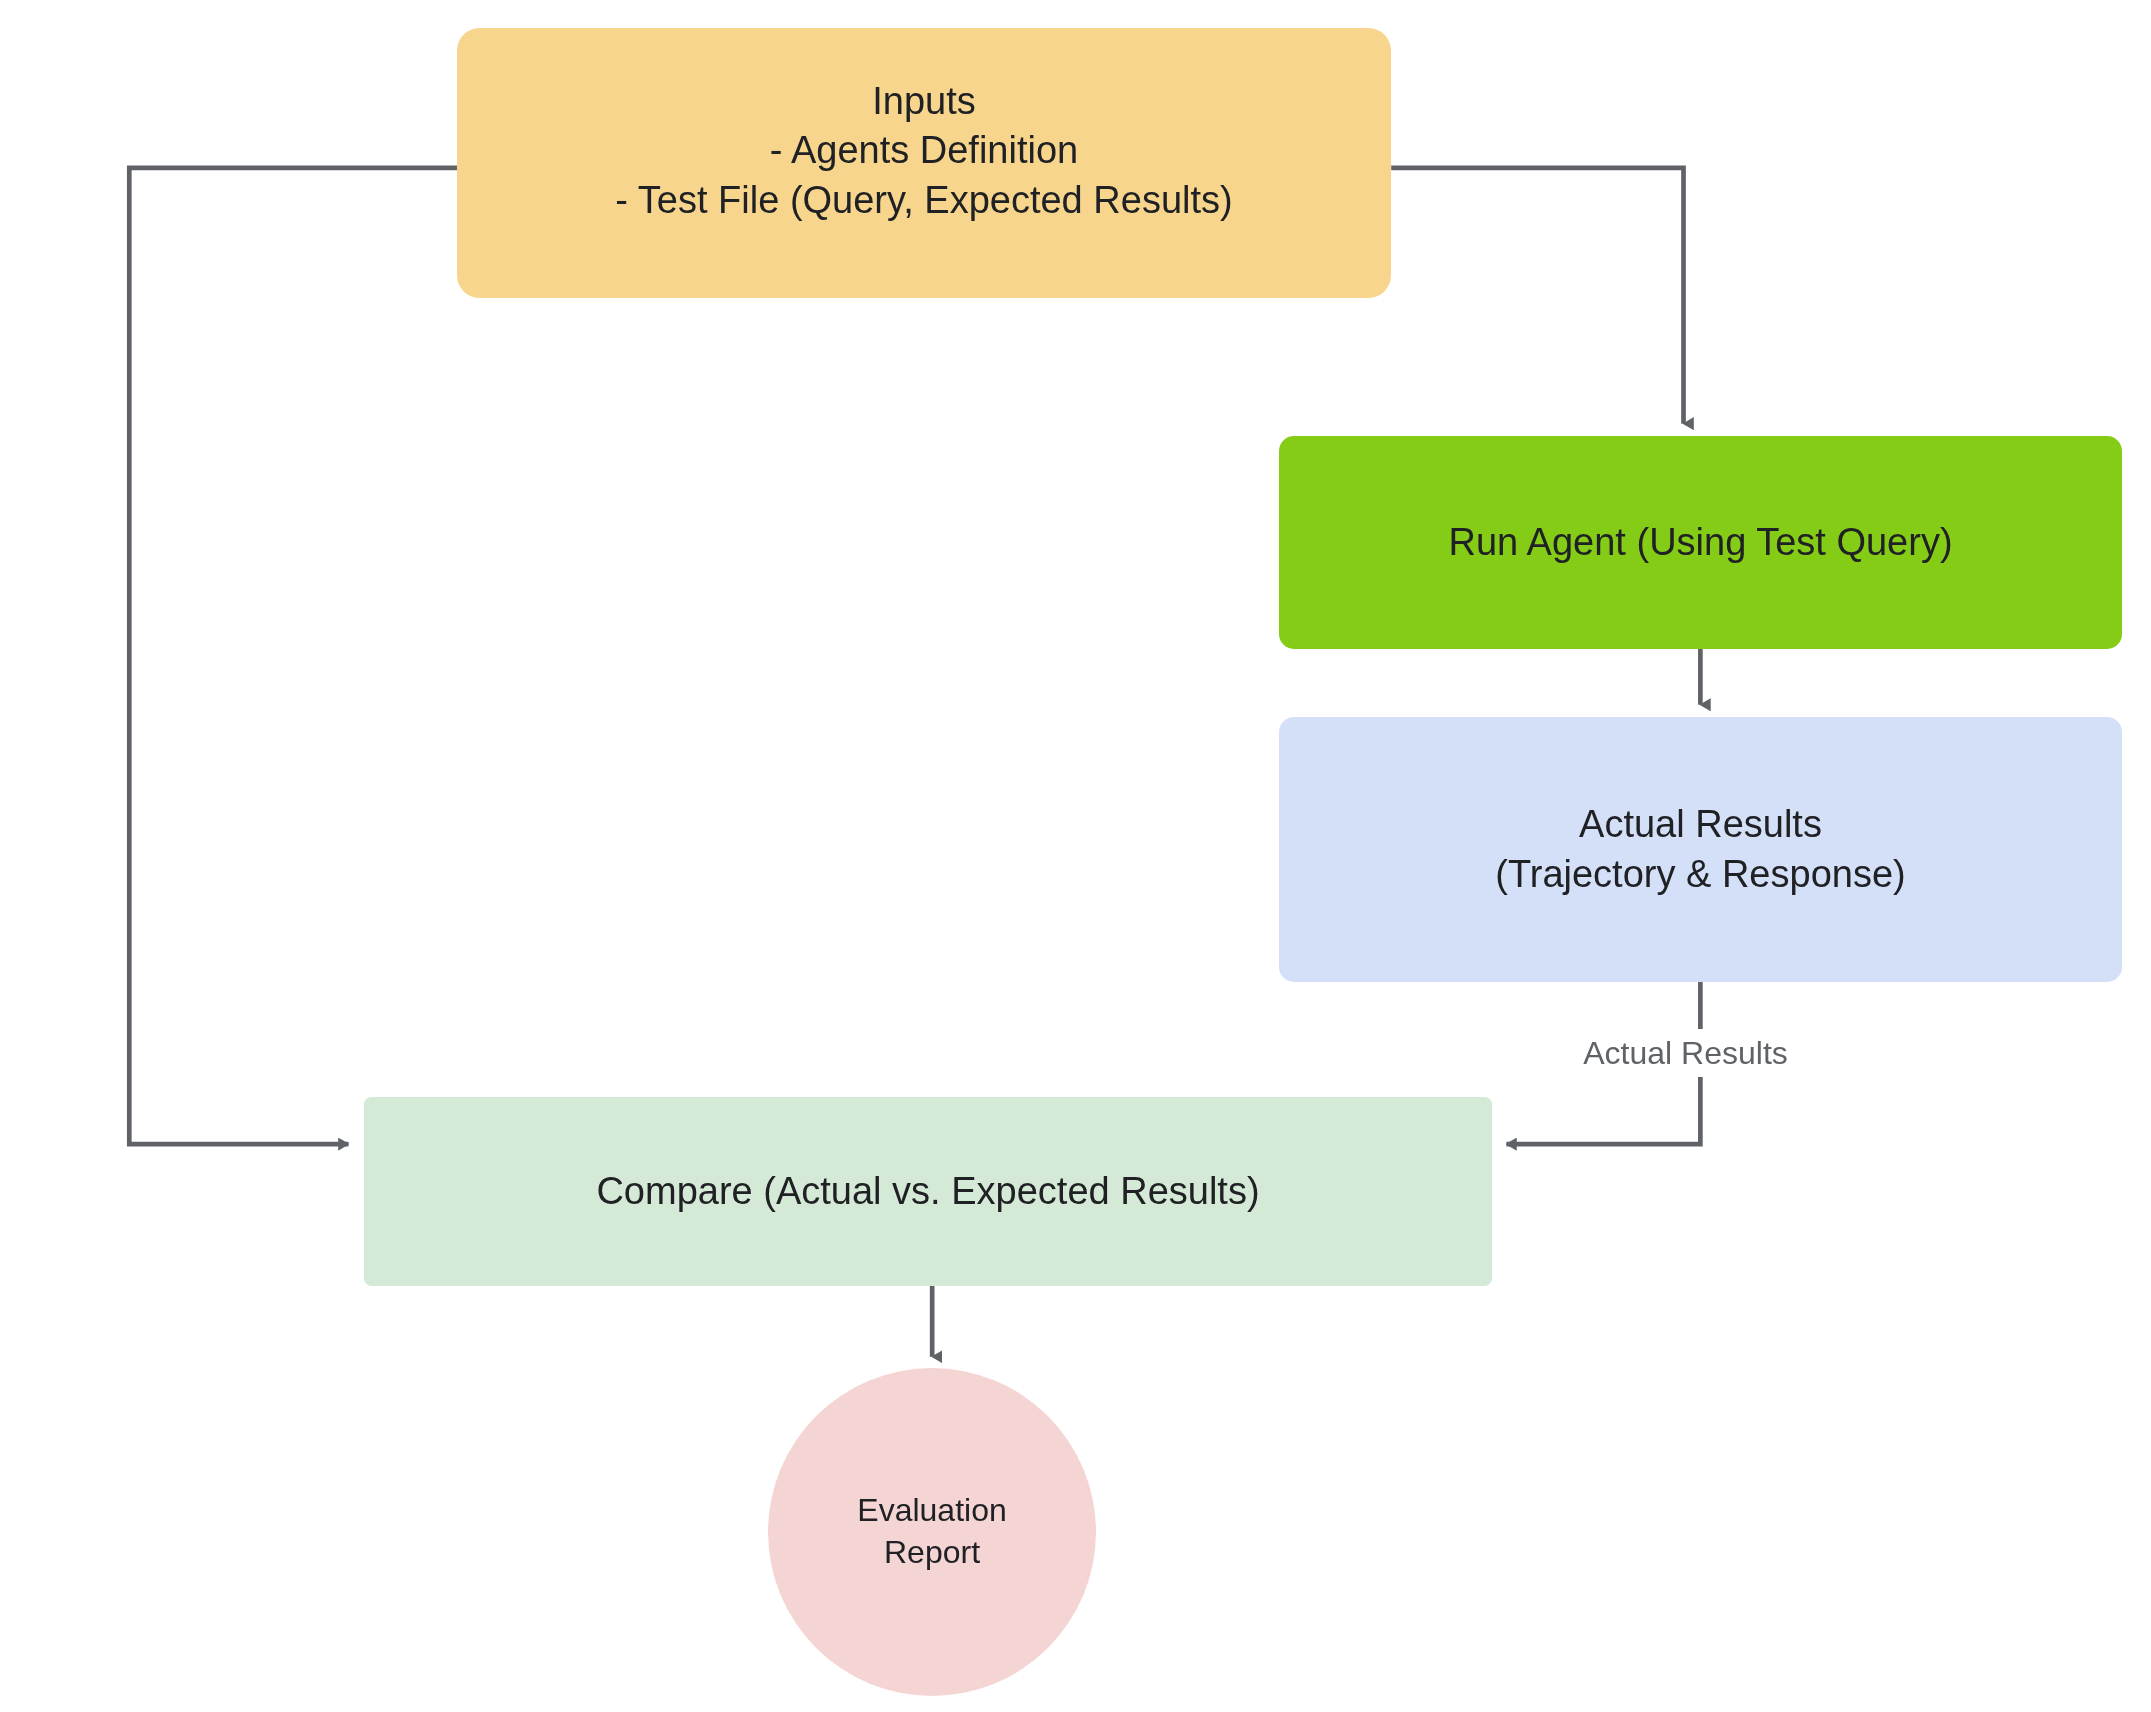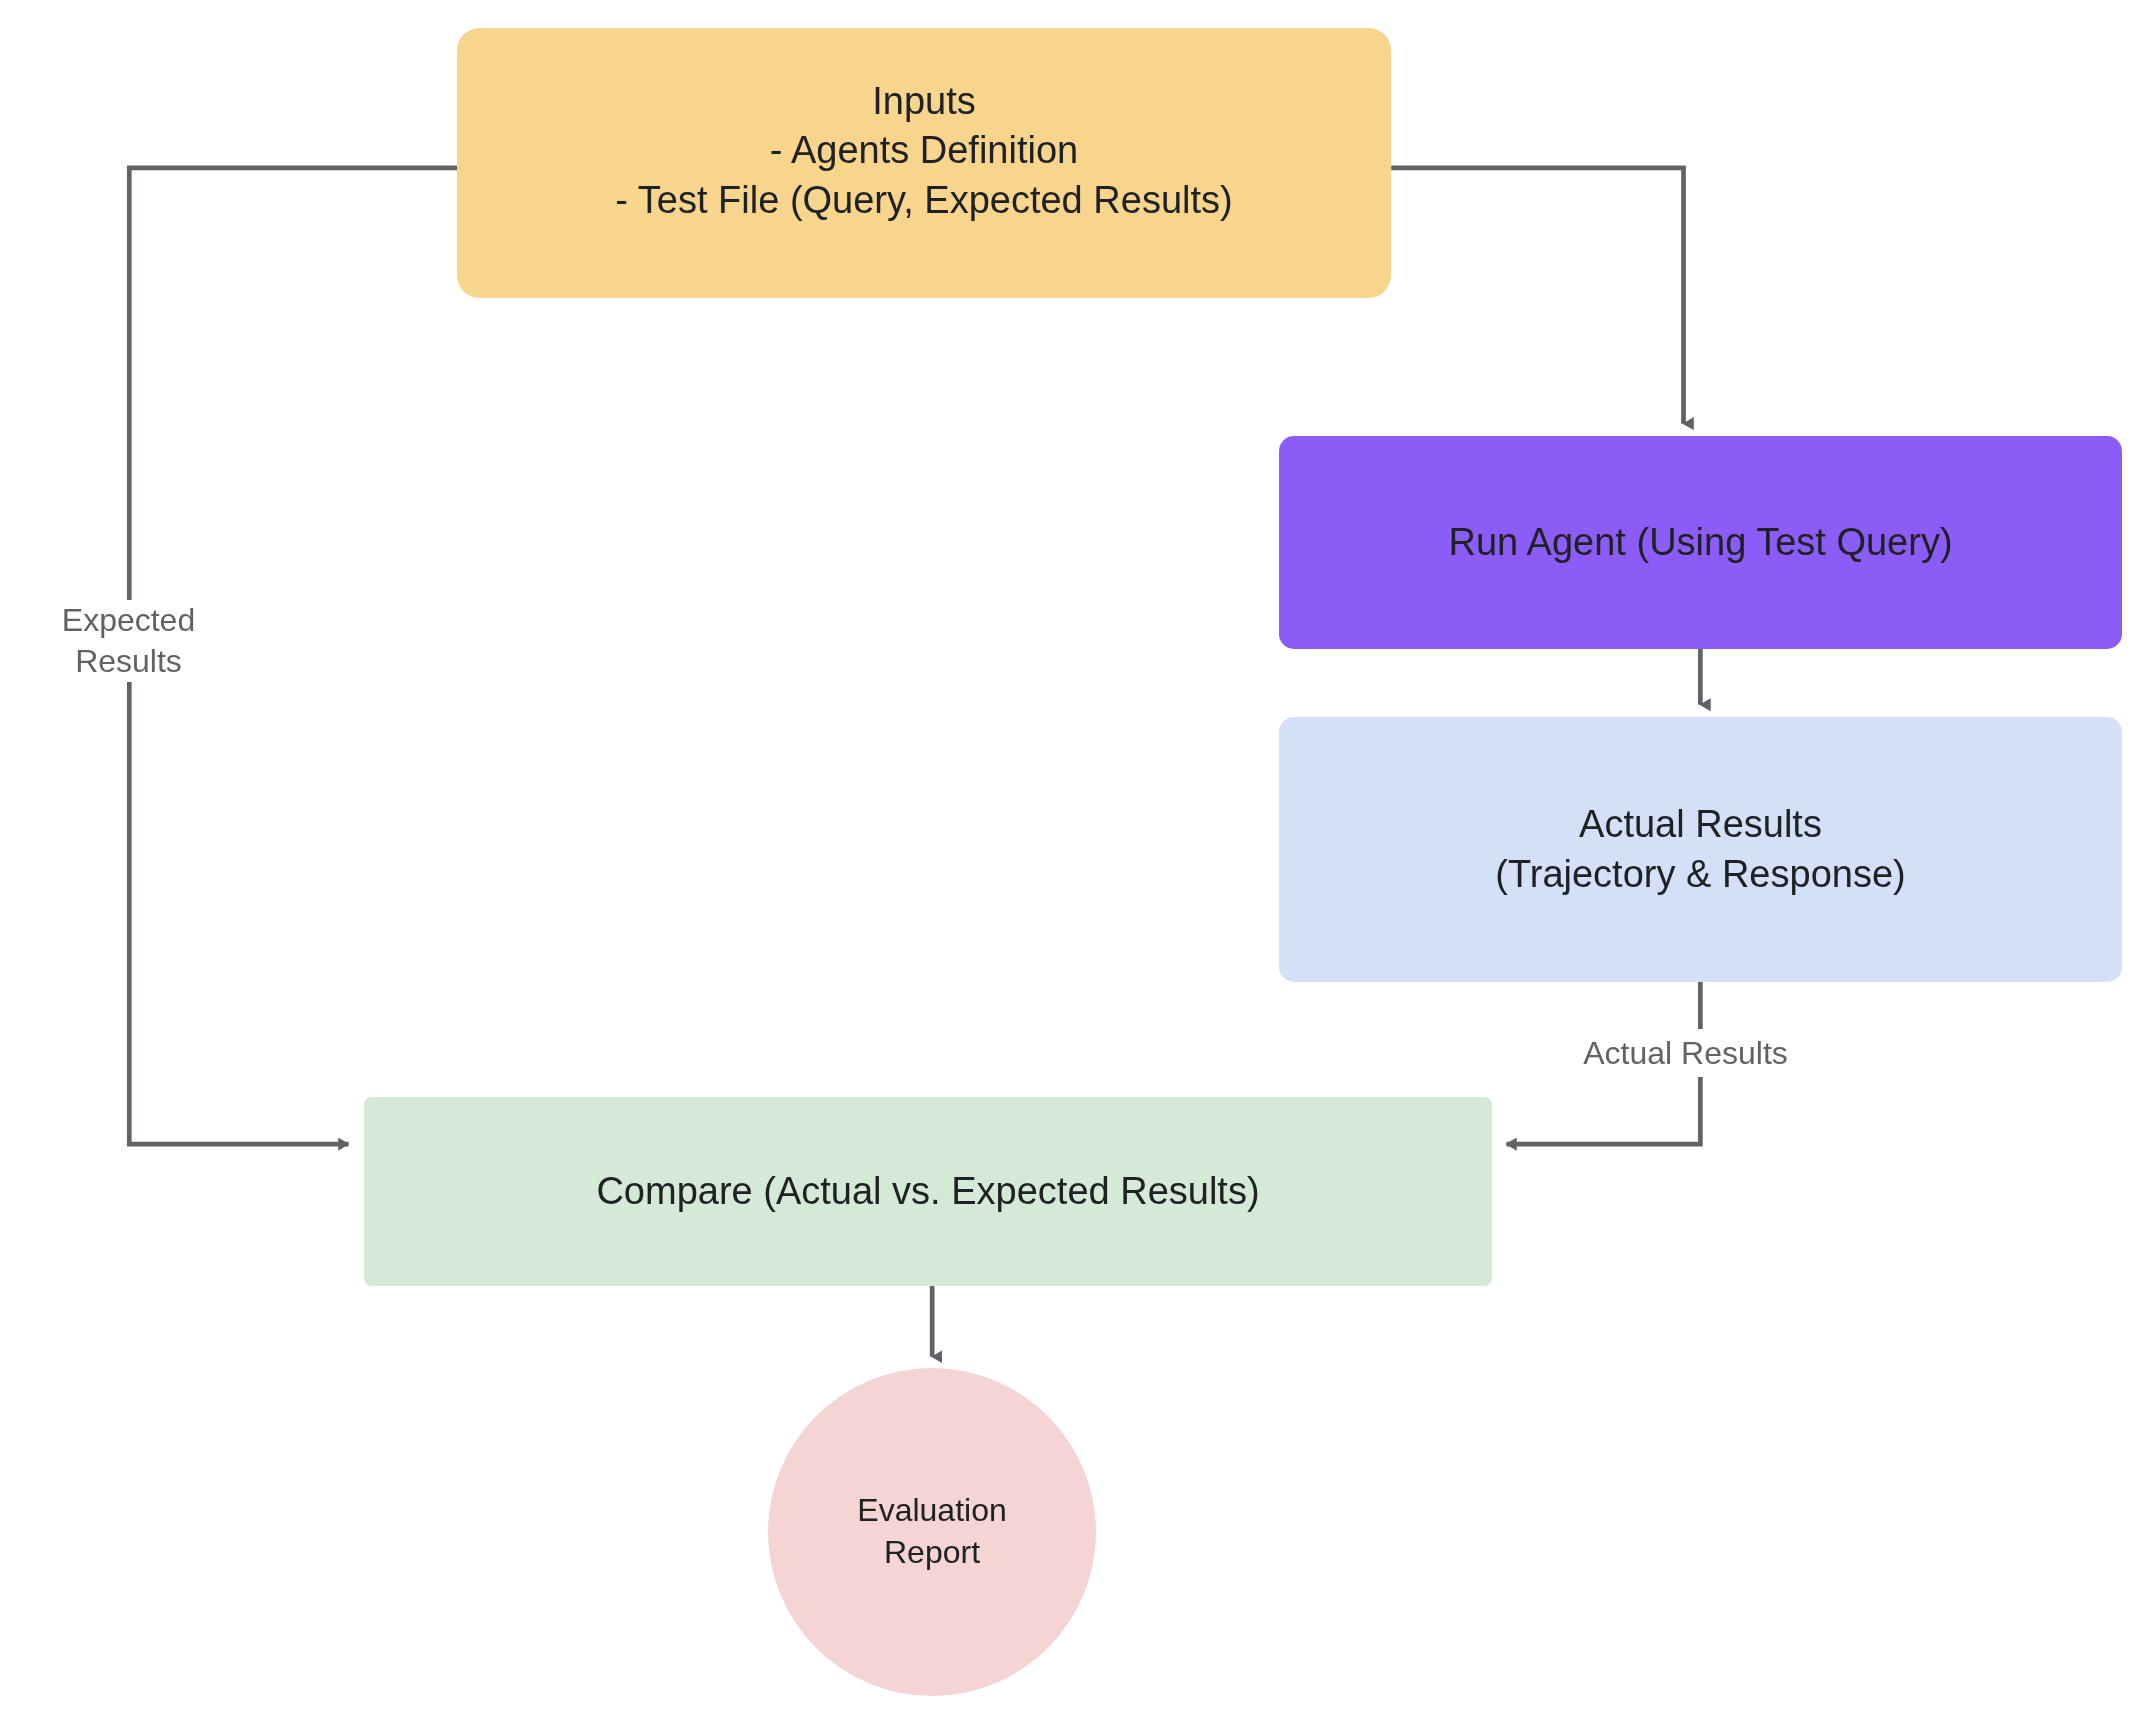--- a/index.html
+++ b/index.html
@@ -51,21 +51,21 @@
     align-items: flex-start;
     padding-top: 49px;
   }
 
   
   #node-run-agent {
     left: 1279px;
     top: 436px;
     width: 843px;
     height: 213px;
-    background: #8b5cf6;
+    background: #84cc16;
     border-radius: 15px;
     font-size: 38px;
   }
 
   
   #node-actual-results {
     left: 1279px;
     top: 717px;
     width: 843px;
     height: 265px;
@@ -165,19 +165,17 @@
 
   <div class="node" id="node-compare">
     <span class="node-label">Compare (Actual vs. Expected Results)</span>
   </div>
 
   <div class="node" id="node-evaluation-report">
     <span class="node-label">Evaluation
 Report</span>
   </div>
 
-  <div class="edge-label" id="label-expected-results">Expected
-Results</div>
 
   <div class="edge-label" id="label-actual-results">Actual Results</div>
 
 </div>
 
 
 </body></html>

